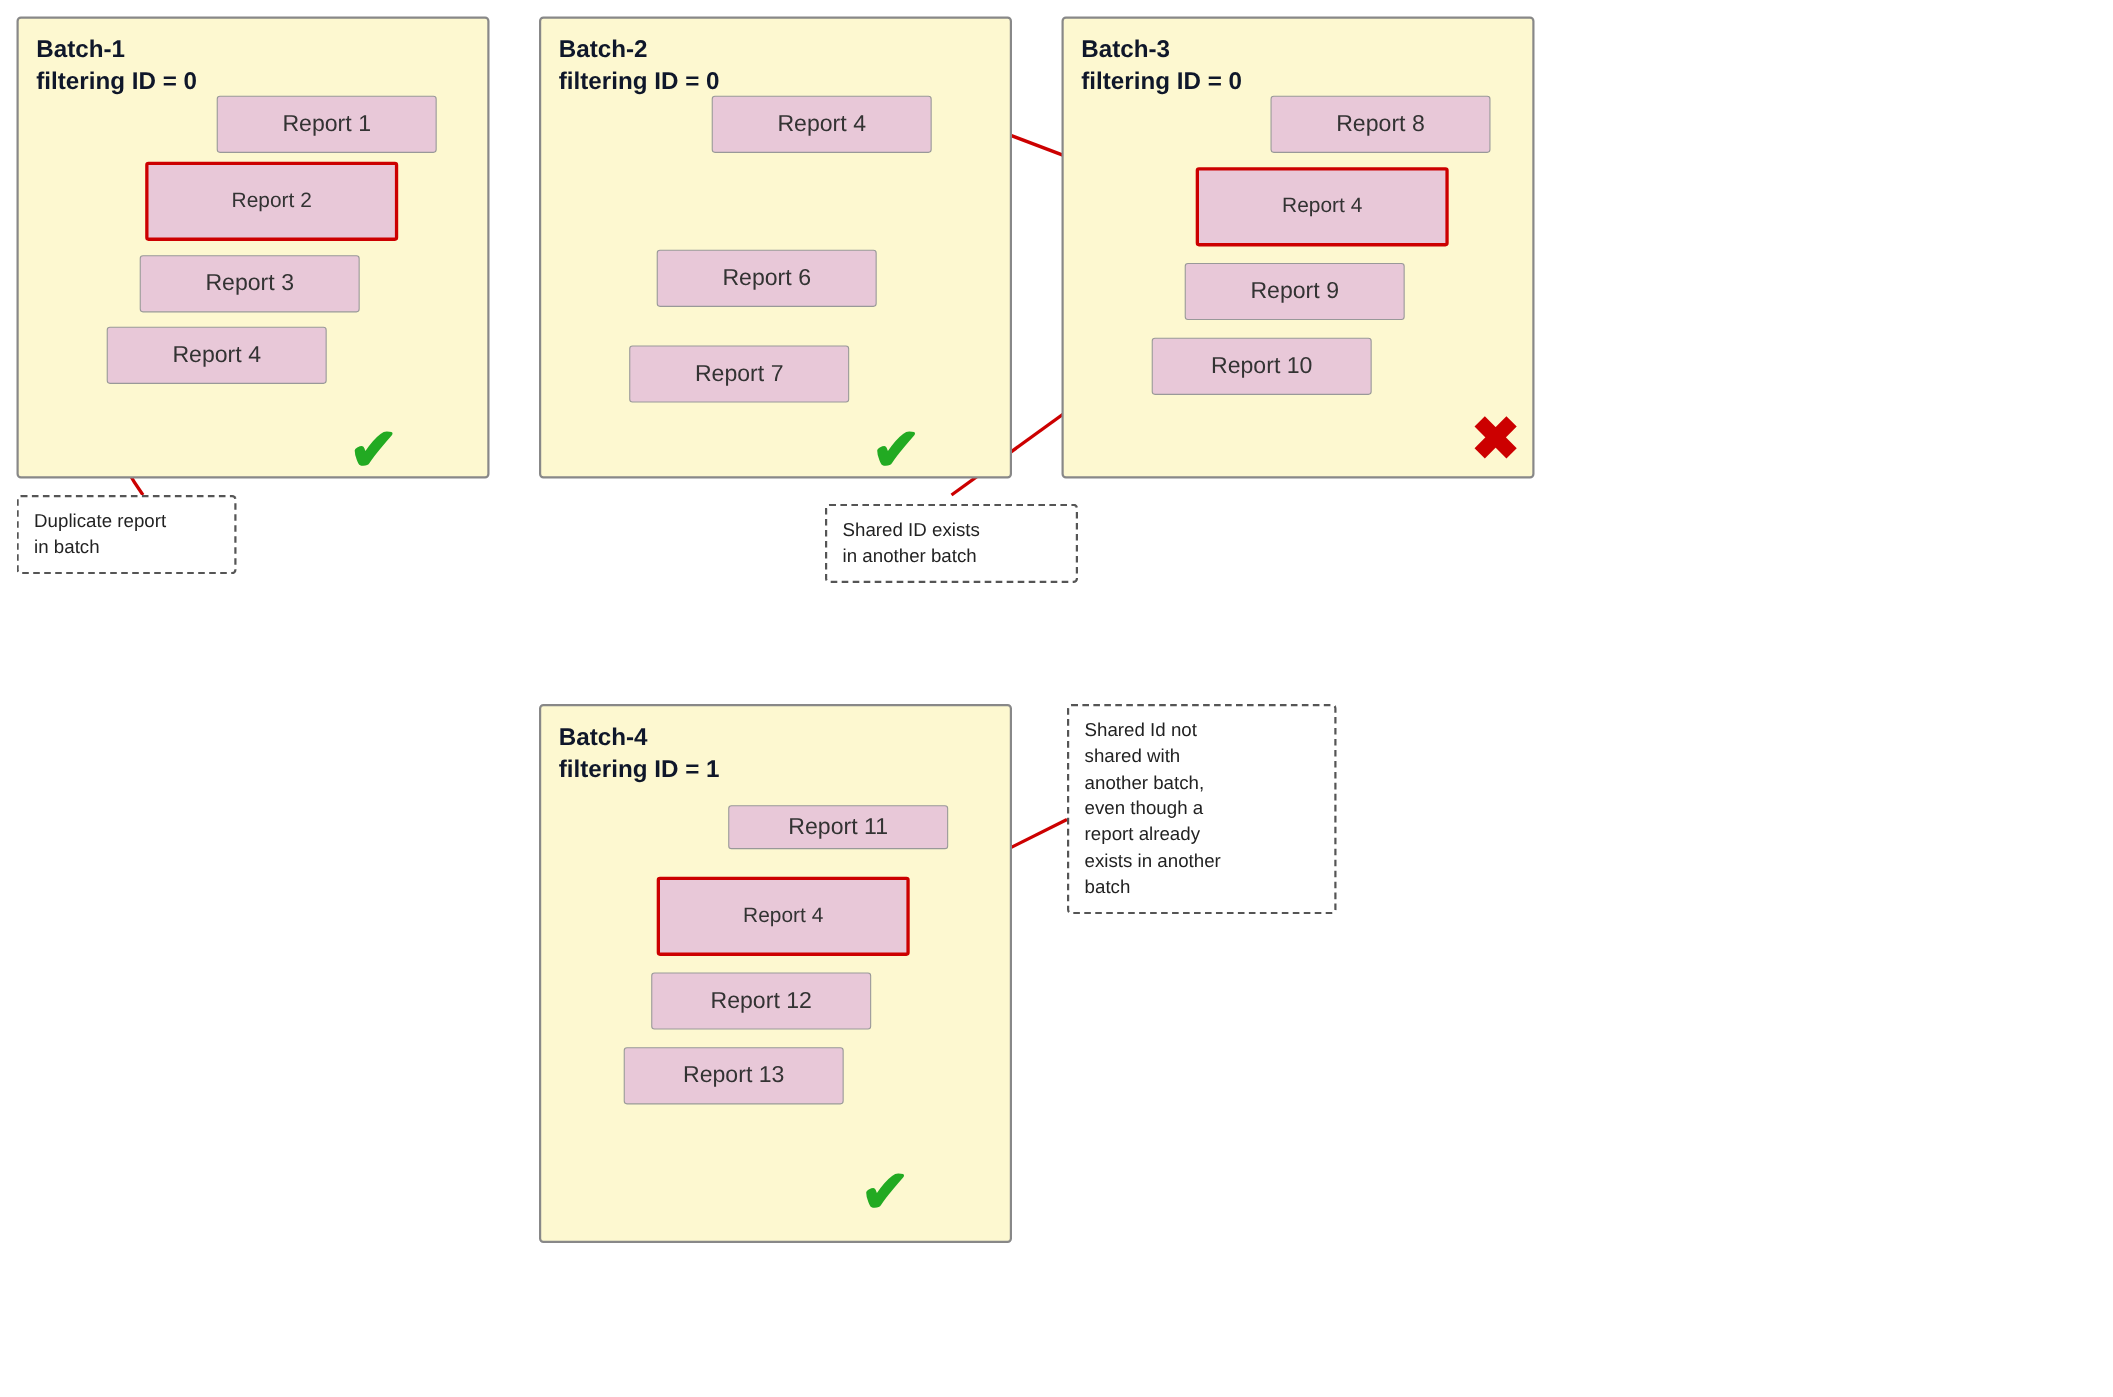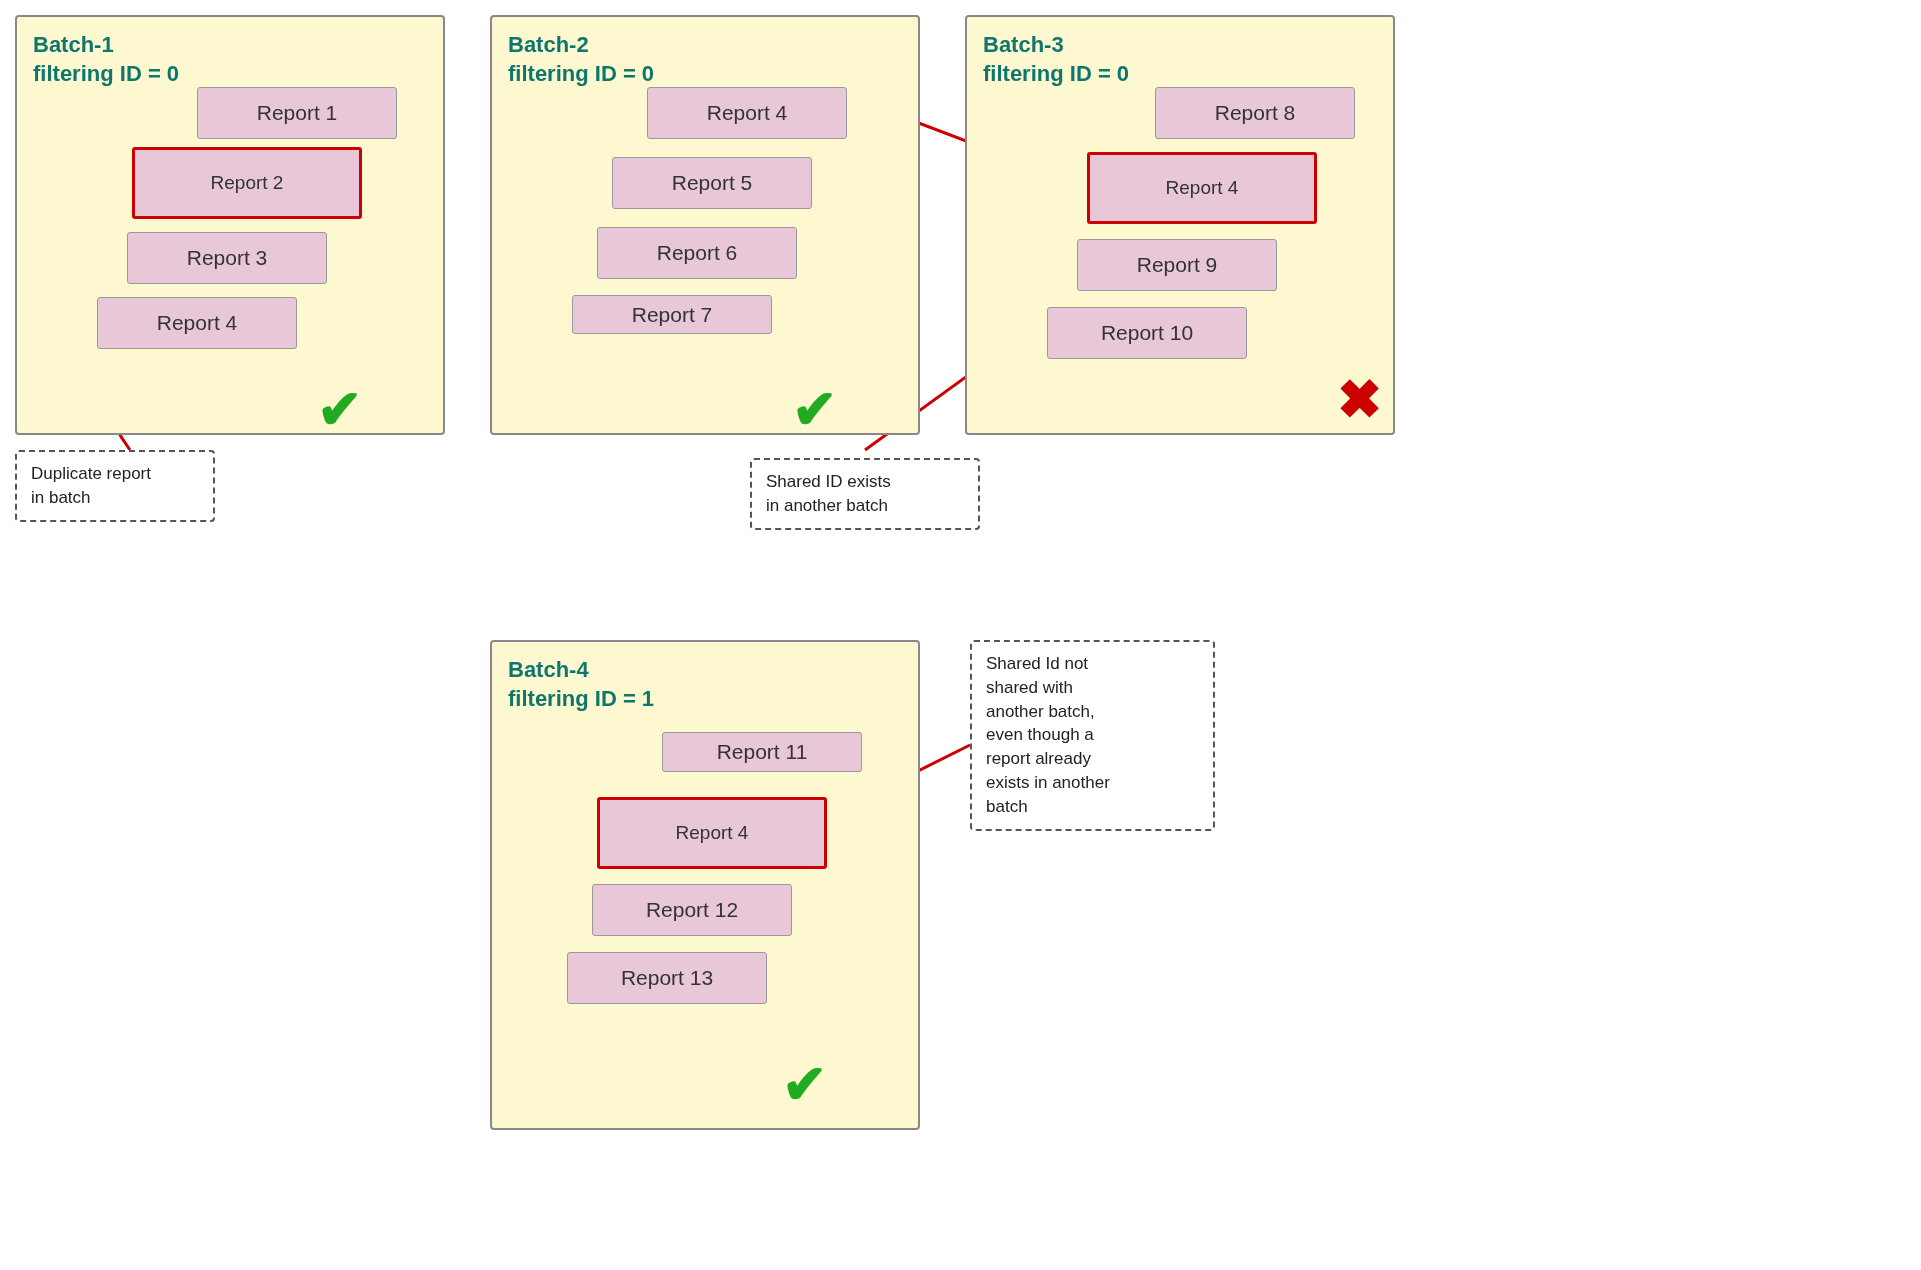--- a/index.html
+++ b/index.html
@@ -22,21 +22,21 @@
     .batch-box {
       position: absolute;
       background: #fdf8d0;
       border: 2px solid #888;
       border-radius: 4px;
     }
 
     .batch-title {
       font-size: 22px;
       font-weight: bold;
-      color: #0f766e;
+      color: #0f172a;
       margin: 14px 0 4px 16px;
       line-height: 1.3;
     }
 
     
     .report-card {
       position: absolute;
       background: #e8c8d8;
       border: 1.5px solid #999;
       border-radius: 3px;
@@ -121,23 +121,22 @@
         <div class="batch-title">Batch-1<br>filtering ID = 0</div>
         <div class="report-card" style="left: 180px; top: 70px; width: 200px; height: 52px;">Report 1</div>
         <div class="report-card highlighted" style="left: 115px; top: 130px; width: 230px; height: 72px;">Report 2</div>
         <div class="report-card" style="left: 110px; top: 215px; width: 200px; height: 52px;">Report 3</div>
         <div class="report-card" style="left: 80px; top: 280px; width: 200px; height: 52px;">Report 4</div>
         <div class="checkmark" style="left: 300px; top: 365px;">✔</div>
       </div>
       <div class="batch-box" style="left: 490px; top: 15px; width: 430px; height: 420px; position: absolute;">
         <div class="batch-title">Batch-2<br>filtering ID = 0</div>
         <div class="report-card" style="left: 155px; top: 70px; width: 200px; height: 52px;">Report 4</div>
-        <div class="report-card" style="left: 120px; top: 140px; width: 200px; height: 52px;">Report 5</div>
         <div class="report-card" style="left: 105px; top: 210px; width: 200px; height: 52px;">Report 6</div>
-        <div class="report-card" style="left: 80px; top: 278px; width: 200px; height: 39px;">Report 7</div>
+        <div class="report-card" style="left: 80px; top: 297px; width: 200px; height: 52px;">Report 7</div>
         <div class="checkmark" style="left: 300px; top: 365px;">✔</div>
       </div>
       <div class="batch-box" style="left: 965px; top: 15px; width: 430px; height: 420px; position: absolute;">
         <div class="batch-title">Batch-3<br>filtering ID = 0</div>
         <div class="report-card" style="left: 188px; top: 70px; width: 200px; height: 52px;">Report 8</div>
         <div class="report-card highlighted" style="left: 120px; top: 135px; width: 230px; height: 72px;">Report 4</div>
         <div class="report-card" style="left: 110px; top: 222px; width: 200px; height: 52px;">Report 9</div>
         <div class="report-card" style="left: 80px; top: 290px; width: 200px; height: 52px;">Report 10</div>
         <div class="xmark" style="left: 370px; top: 355px;">✖</div>
       </div>

